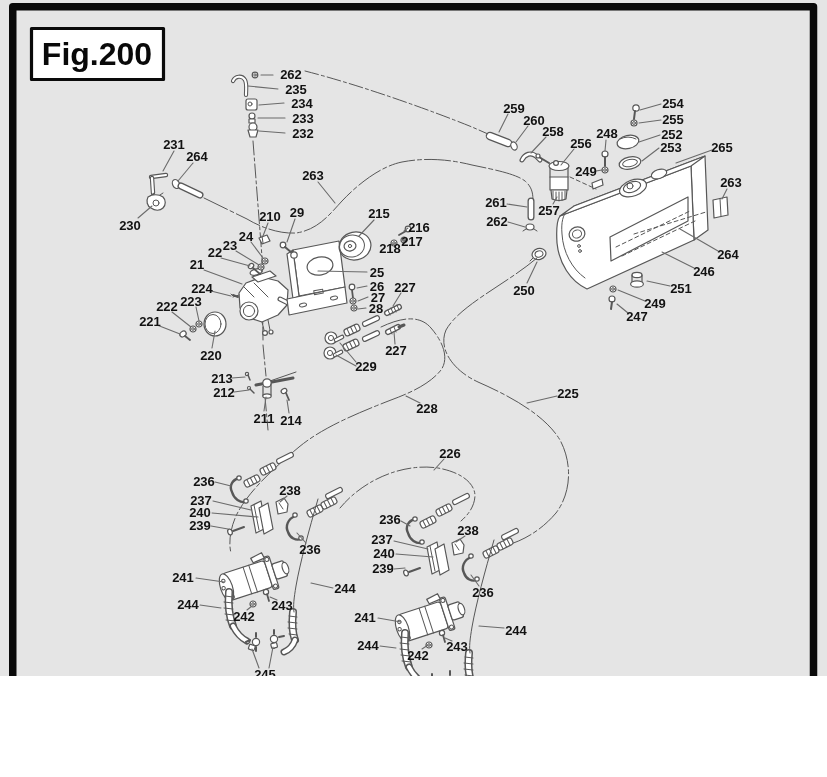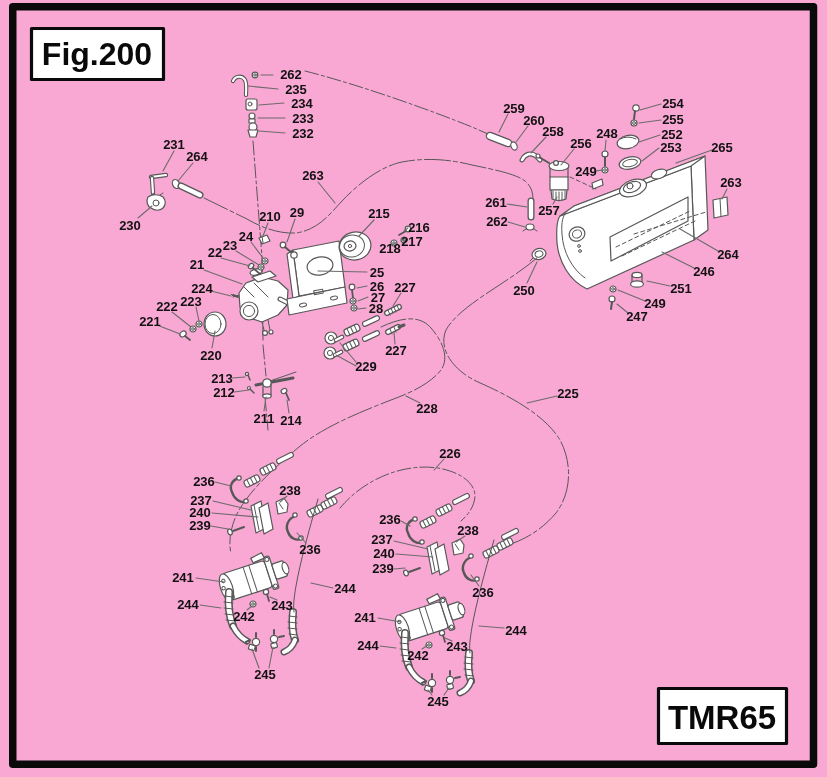--- a/index.html
+++ b/index.html
@@ -1,16 +1,16 @@
 <!DOCTYPE html>
 <html><head>
 <meta charset="utf-8">
 <style>
   html,body{margin:0;padding:0;background:#ffffff;}
-  #page{position:relative;width:827px;height:777px;background:#f9a8d4;overflow:hidden;}
+  #page{position:relative;width:827px;height:676px;background:#e5e5e5;overflow:hidden;}
   svg{display:block;}
   #diagram{stroke-width:1.2;stroke-linecap:round;stroke-linejoin:round;}
   .art{stroke:#575757;fill:none;}
   .artf{stroke:#575757;fill:#ffffff;}
   .thin{stroke-width:1;}
   .leader{stroke:#6b6b6b;stroke-width:1.1;fill:none;}
   .part-label{font-family:"Liberation Sans",sans-serif;font-weight:bold;font-size:13px;fill:#121212;text-anchor:middle;}
   .boxtext{font-family:"Liberation Sans",sans-serif;font-weight:bold;fill:#090909;text-anchor:middle;}
   .dd1{stroke-dasharray:14 3 3 3;}
   .dd2{stroke-dasharray:26 3 4 3;}

